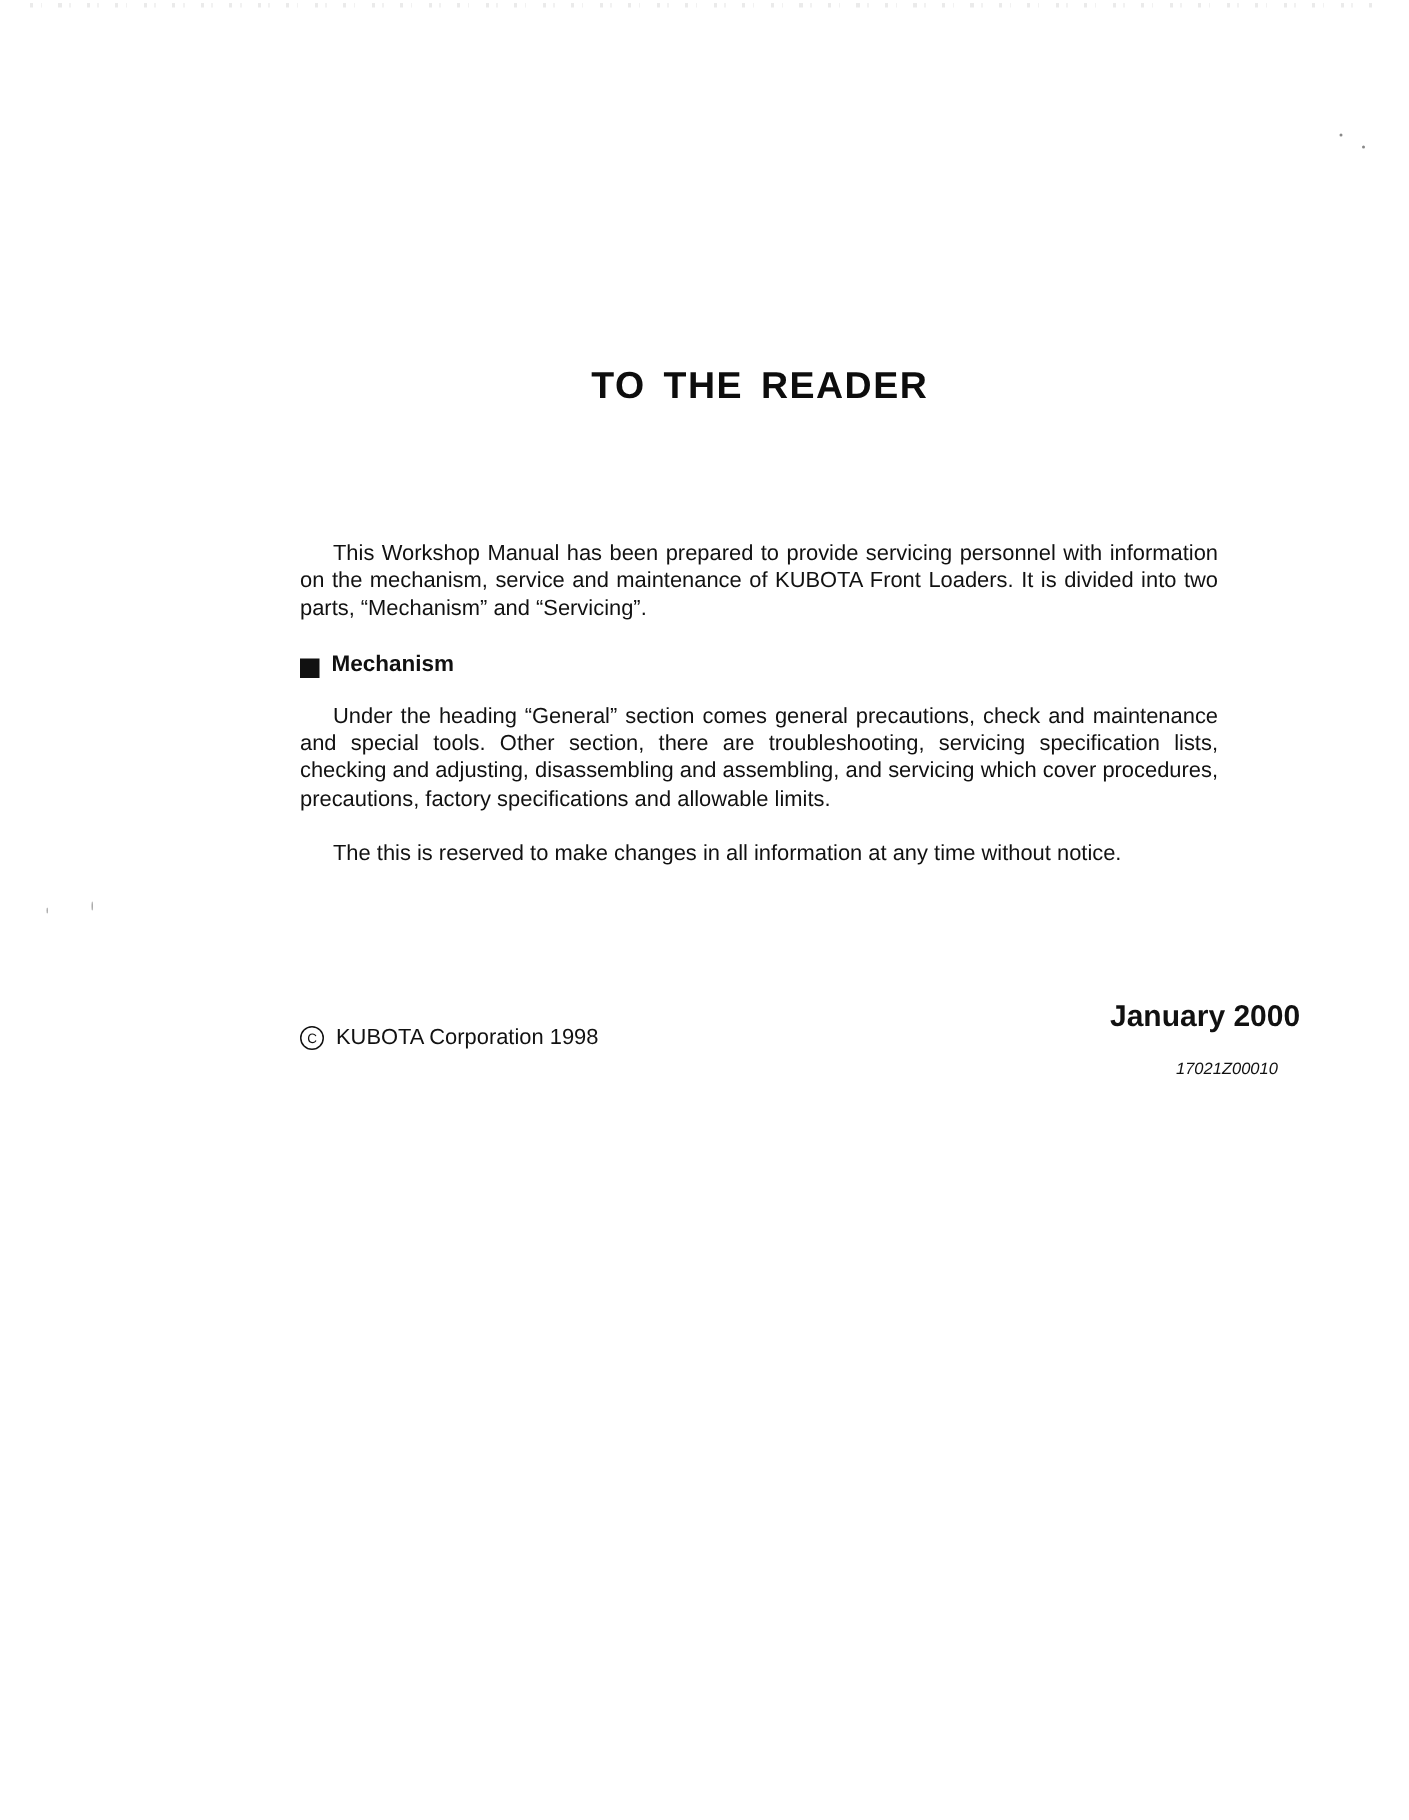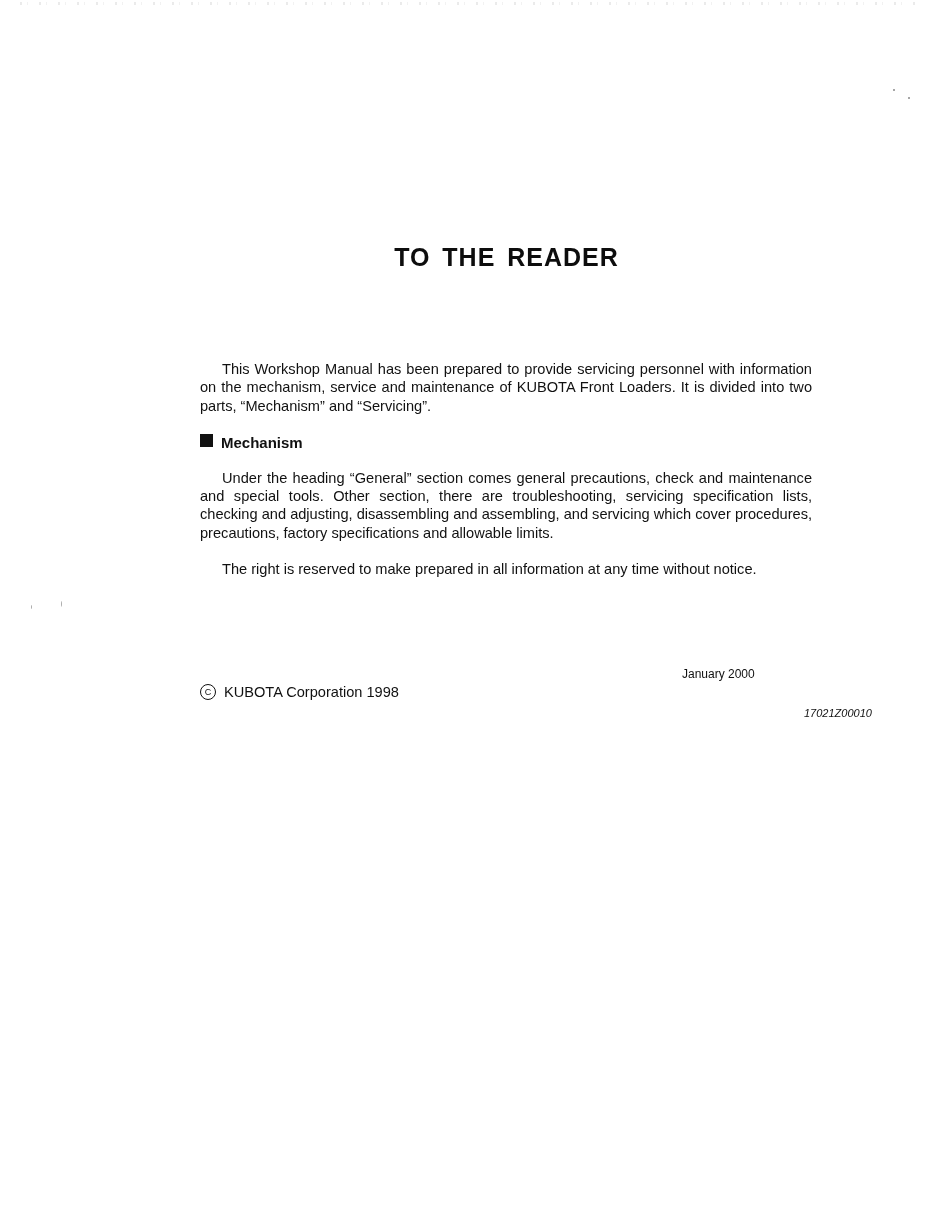--- a/index.html
+++ b/index.html
@@ -49,38 +49,39 @@
     .para {
       margin: 0;
       text-align: justify;
       text-indent: 22px;
     }
     .gap-a { height: 19px; }
     .gap-b { height: 17px; }
     .gap-c { height: 18px; }
     .section-head {
       display: flex;
-      align-items: flex-start;
+      align-items: flex-end;
       font-weight: bold;
       font-size: 15px;
       line-height: 18px;
       margin: 0;
     }
     .square {
       display: inline-block;
       width: 13px;
       height: 13px;
       background: #111;
       margin-right: 8px;
     }
     .date {
       position: absolute;
-      left: 682px;
+      left: 740px;
       top: 667px;
-      font-size: 12px;
+      font-size: 20px;
+      font-weight: bold;
     }
     .copyright {
       position: absolute;
       left: 200px;
       top: 684px;
       font-size: 14.6px;
       display: flex;
       align-items: center;
     }
     .copy-icon {
@@ -90,21 +91,21 @@
       border: 1.2px solid #111;
       border-radius: 50%;
       font-size: 9px;
       line-height: 14px;
       text-align: center;
       margin-right: 8px;
       box-sizing: content-box;
     }
     .code {
       position: absolute;
-      left: 804px;
+      left: 784px;
       top: 707px;
       font-size: 11px;
       font-style: italic;
     }
   </style>
 </head>
 <body>
 
 <div class="scan-top"></div>
 <div class="speck" style="left:893px;top:89px;width:2px;height:2px;"></div>
@@ -123,21 +124,21 @@
     <span class="square"></span>
     <span>Mechanism</span>
   </div>
 
   <div class="gap-b"></div>
 
   <p class="para">Under the heading “General” section comes general precautions, check and maintenance and special tools.  Other section, there are troubleshooting, servicing specification lists, checking and adjusting, disassembling and assembling, and servicing which cover procedures, precautions, factory specifications and allowable limits.</p>
 
   <div class="gap-c"></div>
 
-  <p class="para">The right is reserved to make prepared in all information at any time without notice.</p>
+  <p class="para">The this is reserved to make changes in all information at any time without notice.</p>
 </div>
 
 <div class="date">January 2000</div>
 
 <div class="copyright">
   <span class="copy-icon">C</span>
   <span>KUBOTA Corporation 1998</span>
 </div>
 
 <div class="code">17021Z00010</div>

